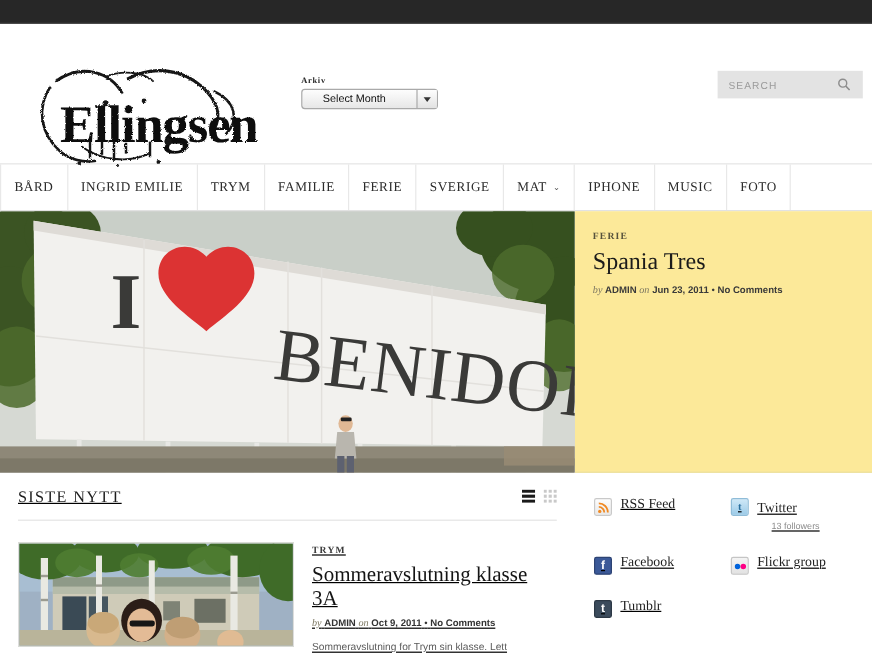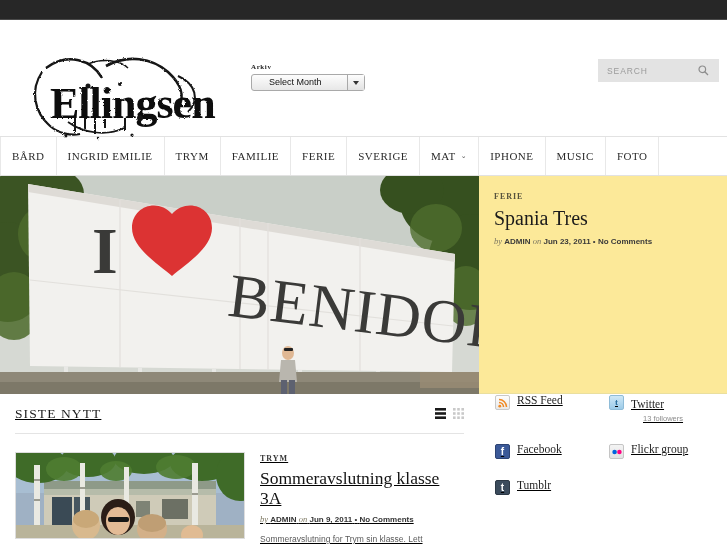--- a/index.html
+++ b/index.html
@@ -238,21 +238,21 @@
   .post-excerpt {
     font-family: "Liberation Sans", sans-serif;
     font-size: 8.5px;
     color: #5a5a5a;
     line-height: 1.5;
   }
 
   
   .lower-side {
     width: 248px;
-    padding: 0 12px 0 16px;
+    padding: 20px 12px 0 16px;
   }
   .social-grid {
     display: grid;
     grid-template-columns: 1fr 1fr;
     row-gap: 20px;
     column-gap: 8px;
   }
   .social-item {
     display: flex;
     align-items: flex-start;
@@ -563,21 +563,21 @@
           </g>
         </svg>
       </div>
       <div class="post-body">
         <div class="post-cat">TRYM</div>
         <div class="post-title">Sommeravslutning klasse 3A</div>
         <div class="post-meta">
           <span class="meta-it">by</span>
           <span class="meta-b">ADMIN</span>
           <span class="meta-it">on</span>
-          <span class="meta-b">Jun 9, 2011</span>
+          <span class="meta-b">Oct 9, 2011</span>
           <span>•</span>
           <span class="meta-b">No Comments</span>
         </div>
         <div class="post-excerpt">Sommeravslutning for Trym sin klasse. Lett</div>
       </div>
     </div>
   </div>
 
   <div class="lower-side">
     <div class="social-grid">

